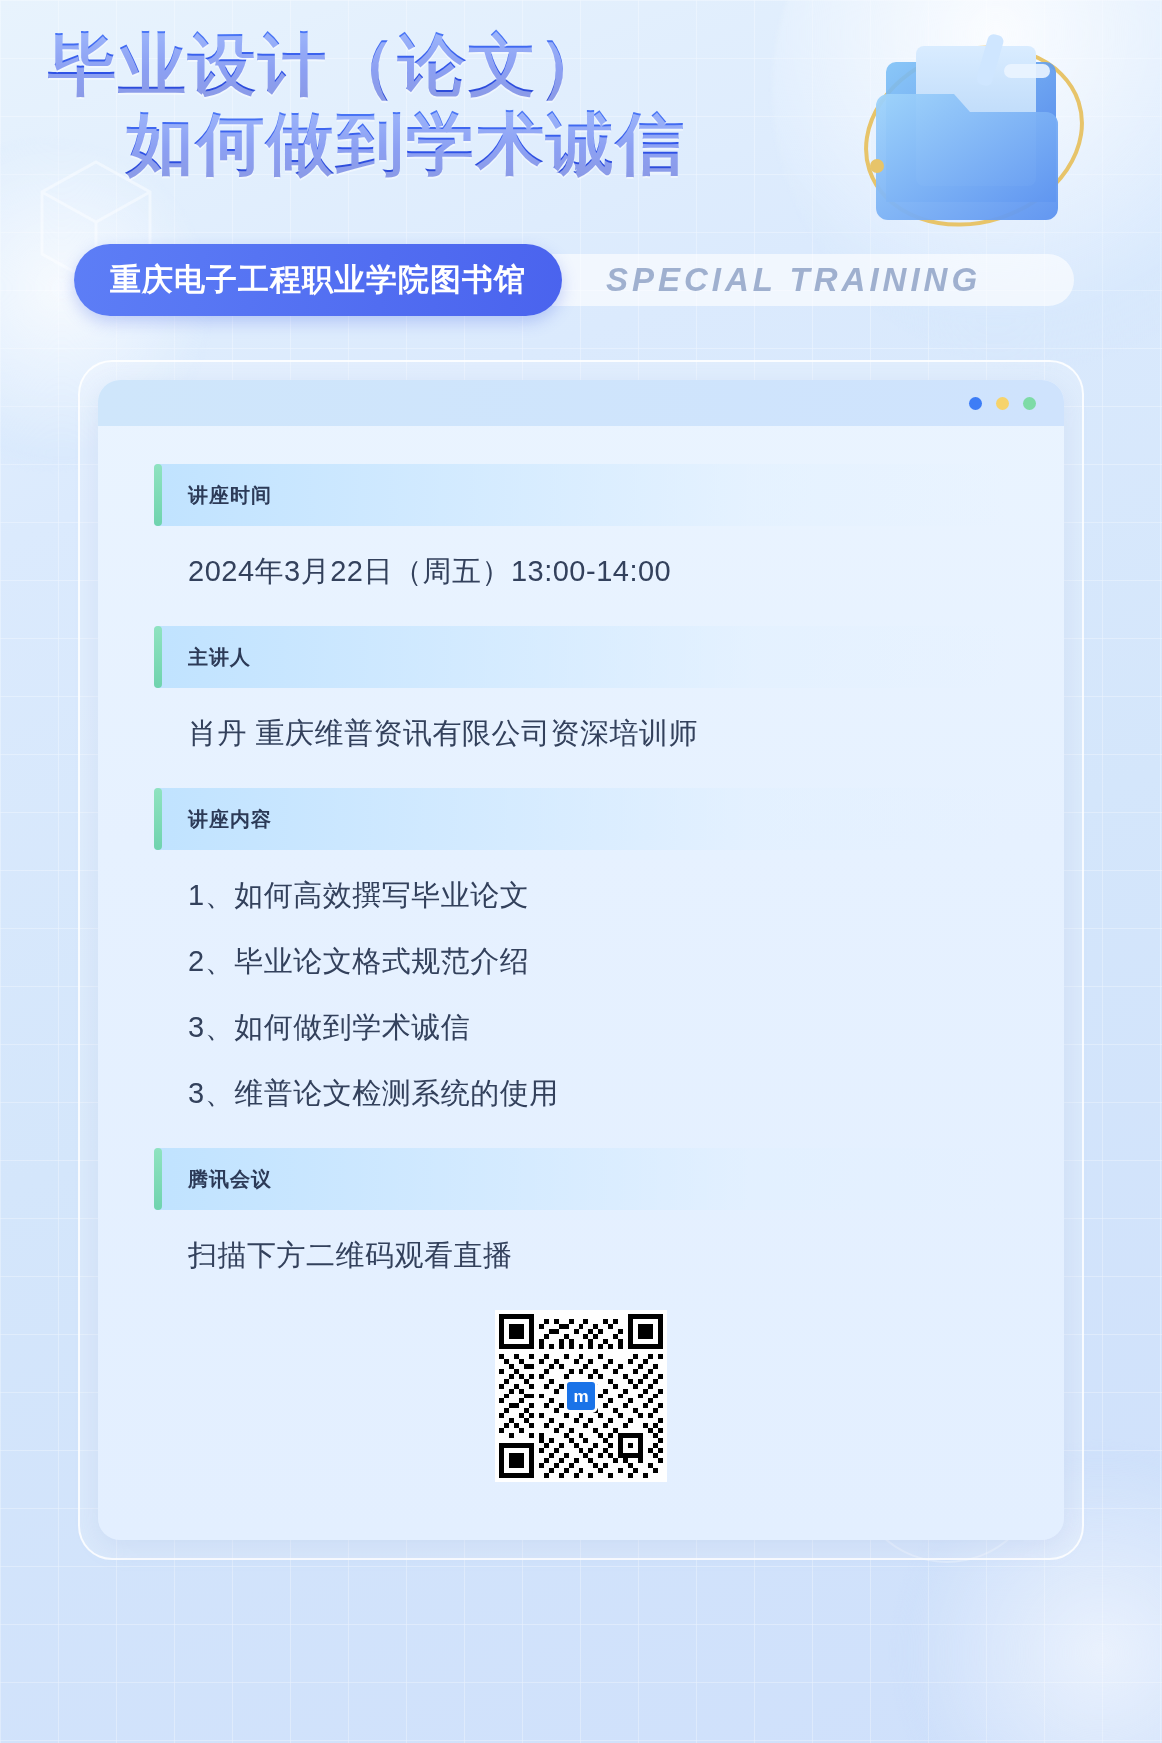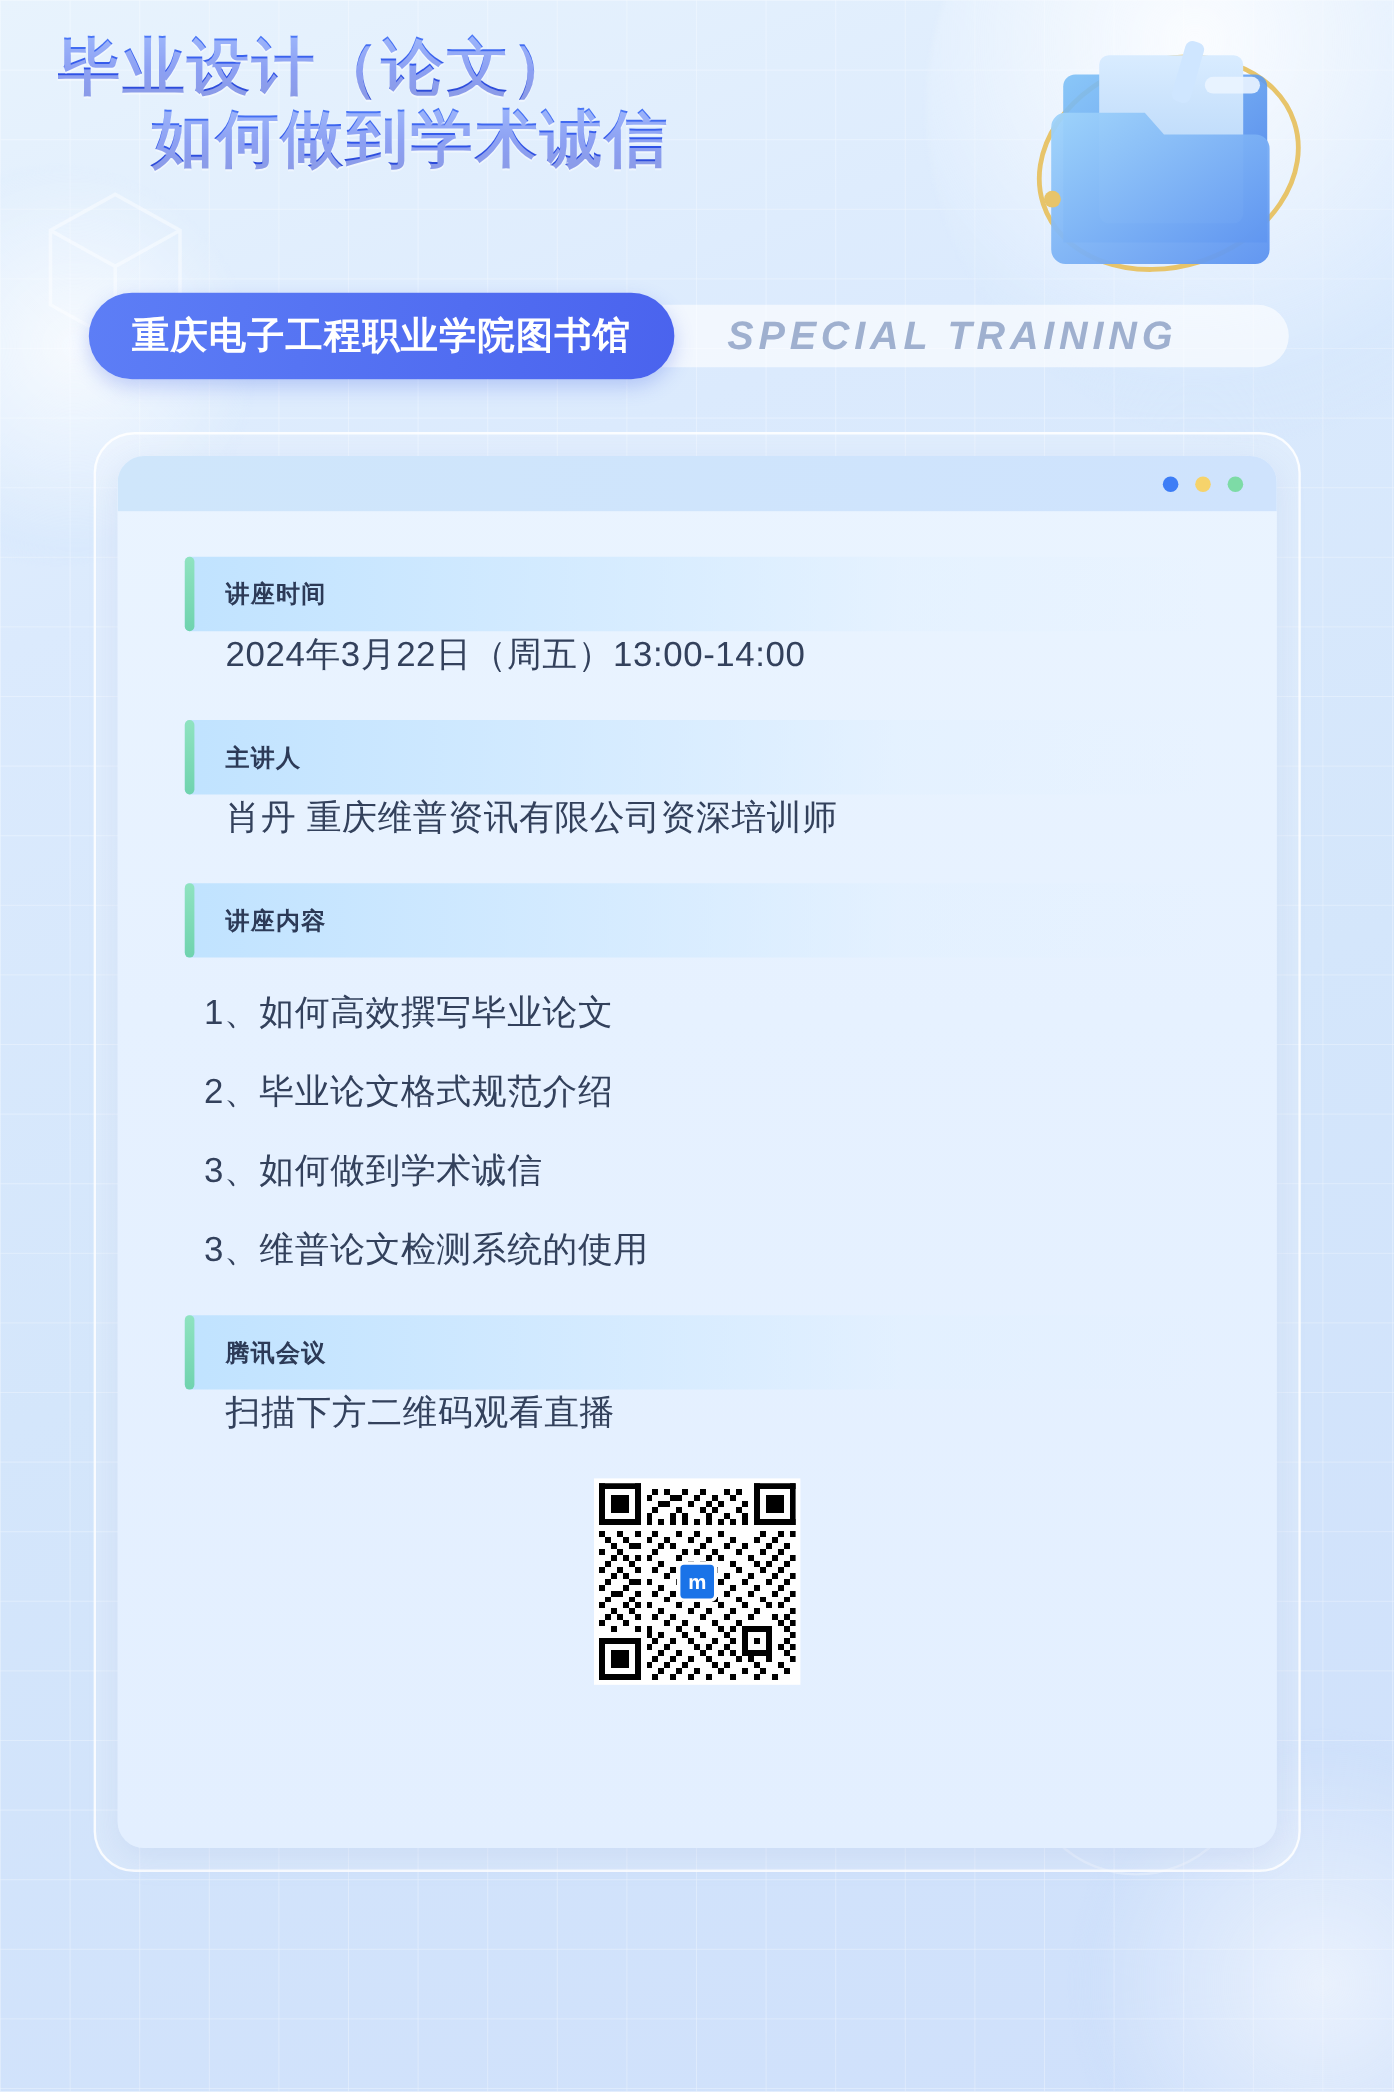--- a/index.html
+++ b/index.html
@@ -67,21 +67,21 @@
     height: 360px;
   }
   .title-block {
     position: absolute;
     left: 48px; top: 26px;
     width: 820px;
   }
   .title-line {
     font-family: "DejaVu Sans", "Liberation Sans", sans-serif;
     font-weight: 700;
-    font-size: 52px;
+    font-size: 68px;
     line-height: 1.16;
     letter-spacing: 2px;
     background: linear-gradient(180deg, #4f7df9 0%, #2f53e8 55%, #2b46cf 100%);
     -webkit-background-clip: text;
     background-clip: text;
     color: transparent;
     text-shadow: 0 2px 0 rgba(255,255,255,.45);
     white-space: nowrap;
   }
   .title-line.second {
@@ -180,28 +180,29 @@
     border-radius: 4px;
   }
   .section-head span {
     margin-left: 34px;
     font-size: 20px;
     font-weight: 700;
     color: #2c3a57;
     letter-spacing: 1px;
   }
   .section-text {
+    margin-top: 26px;
     margin-left: 34px;
     font-size: 29px;
     color: #33415c;
     letter-spacing: .5px;
   }
   .list-item {
     margin-top: 26px;
-    margin-left: 16px;
+    margin-left: 34px;
     font-size: 29px;
     color: #33415c;
     letter-spacing: .5px;
   }
   .list-item:first-child { margin-top: 30px; }
 
   
   .qr-wrap {
     margin-top: 34px;
     display: flex;

